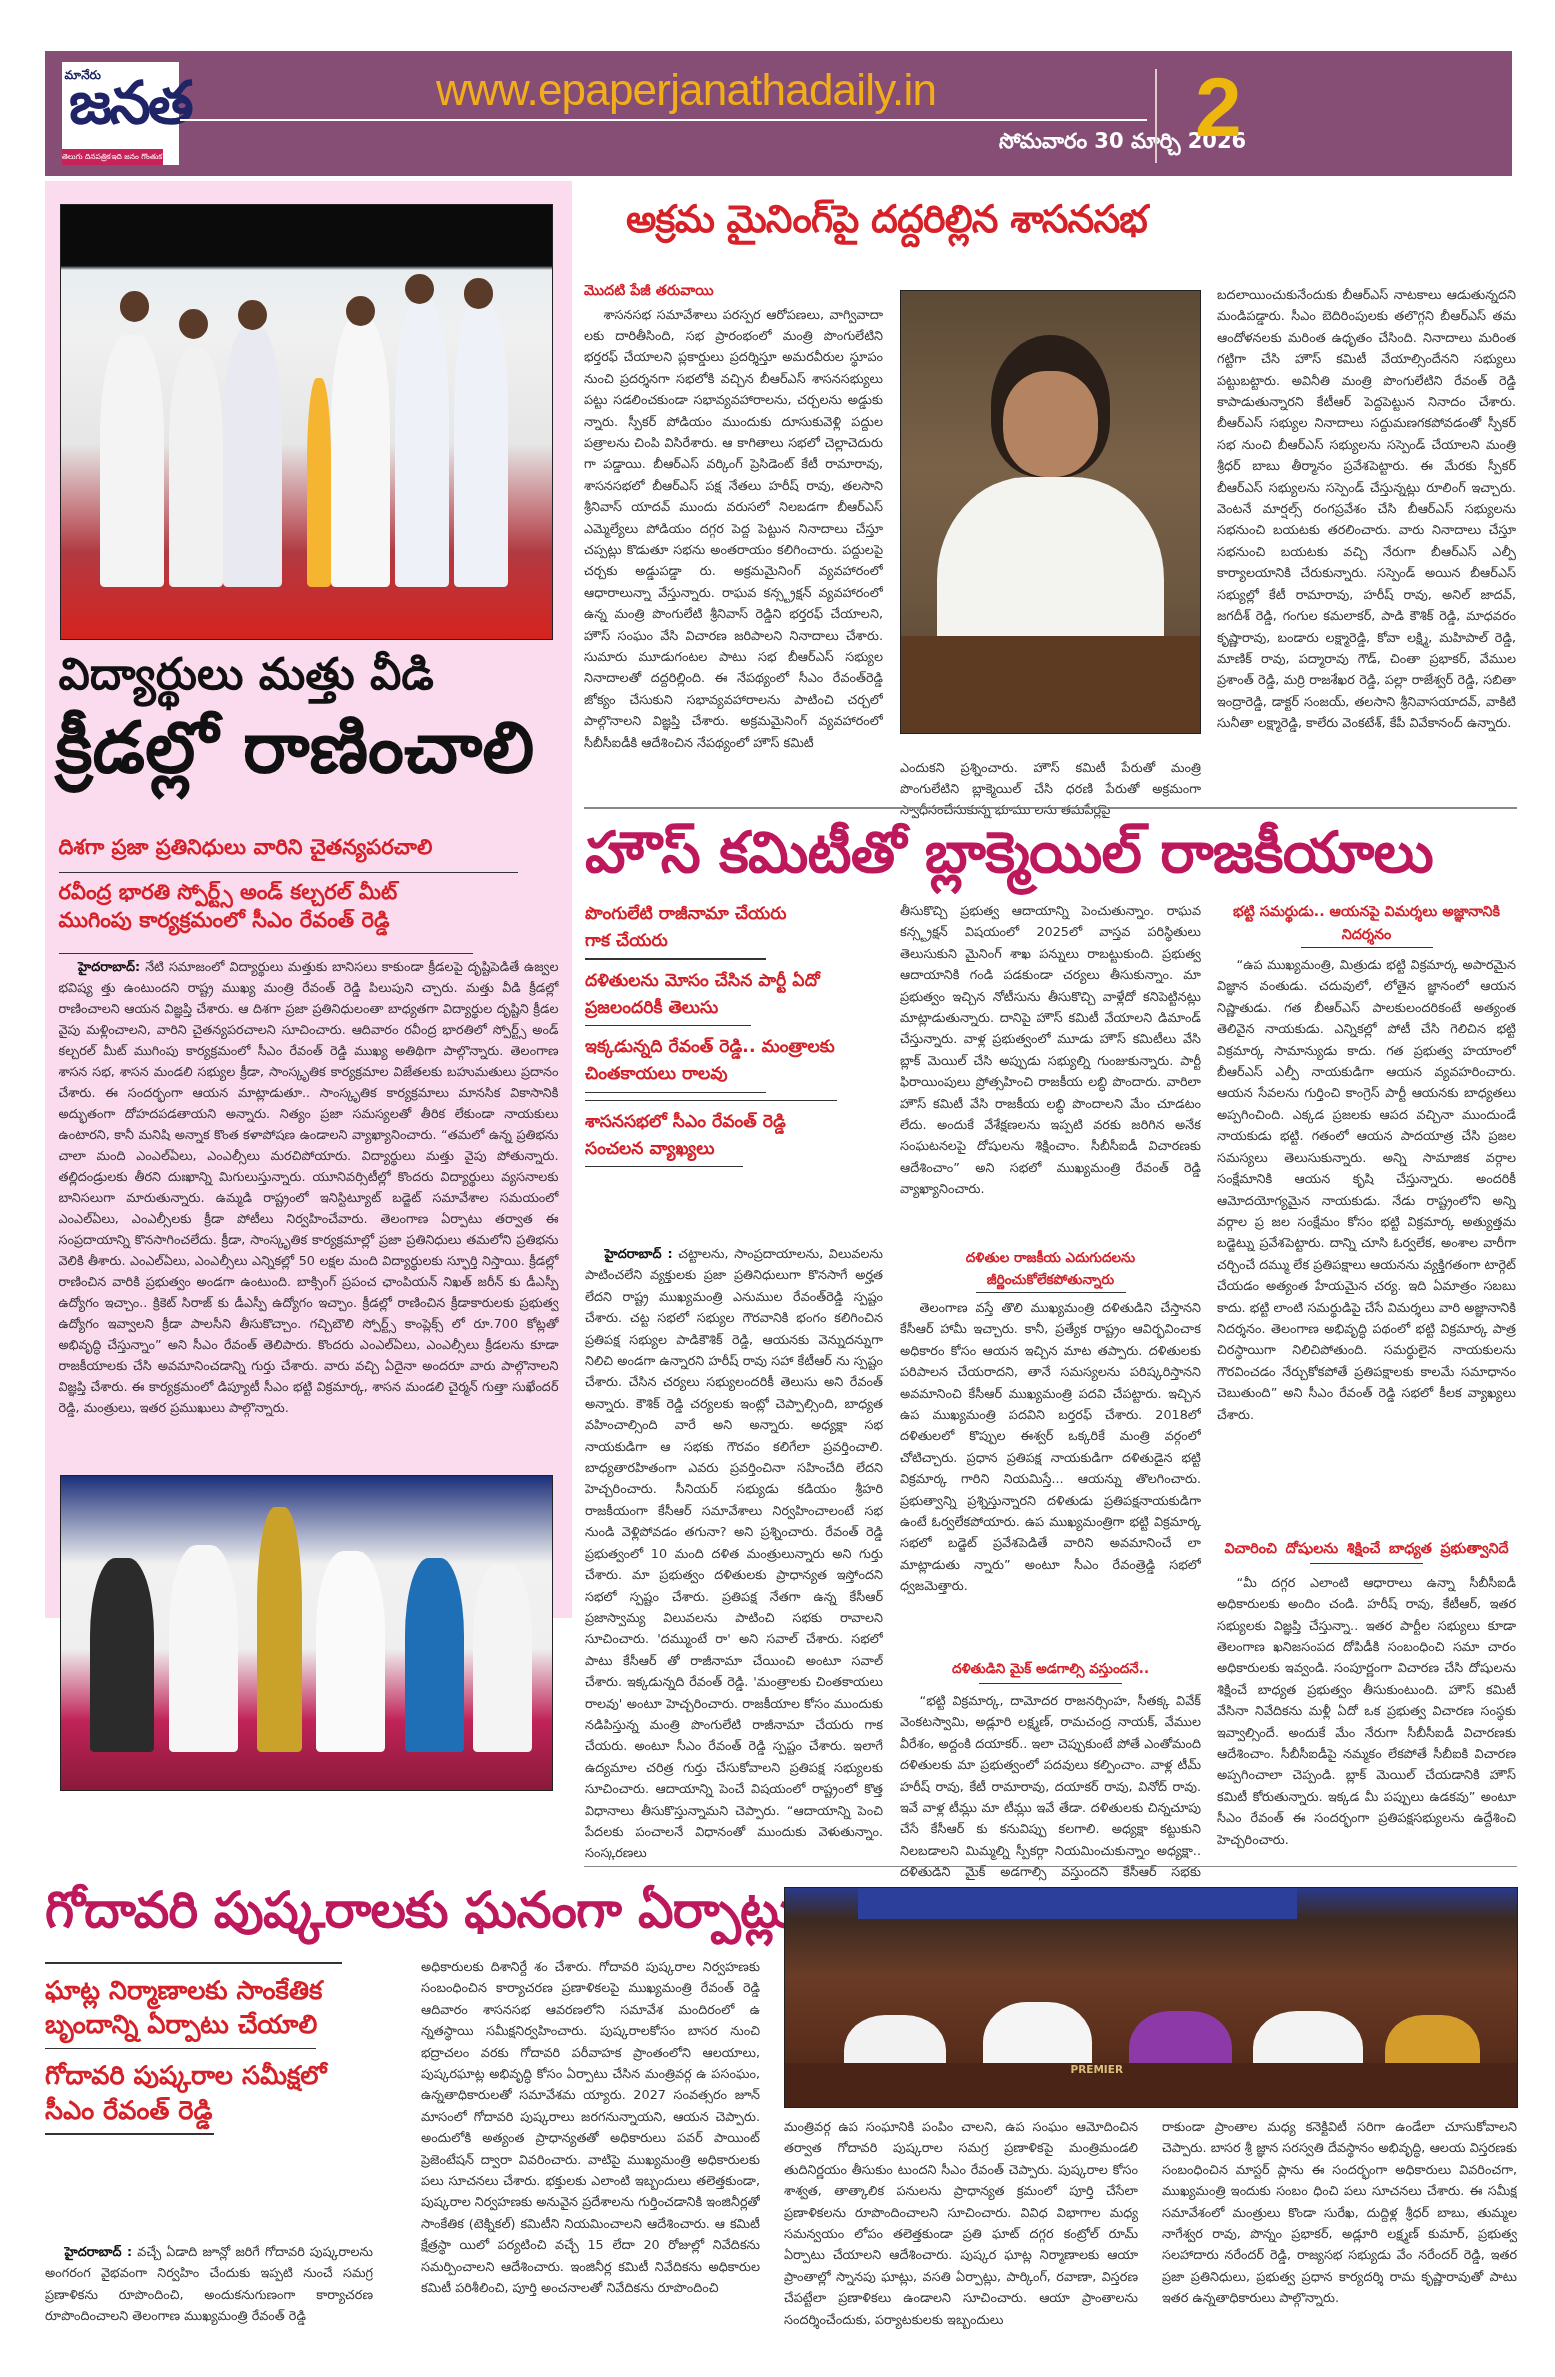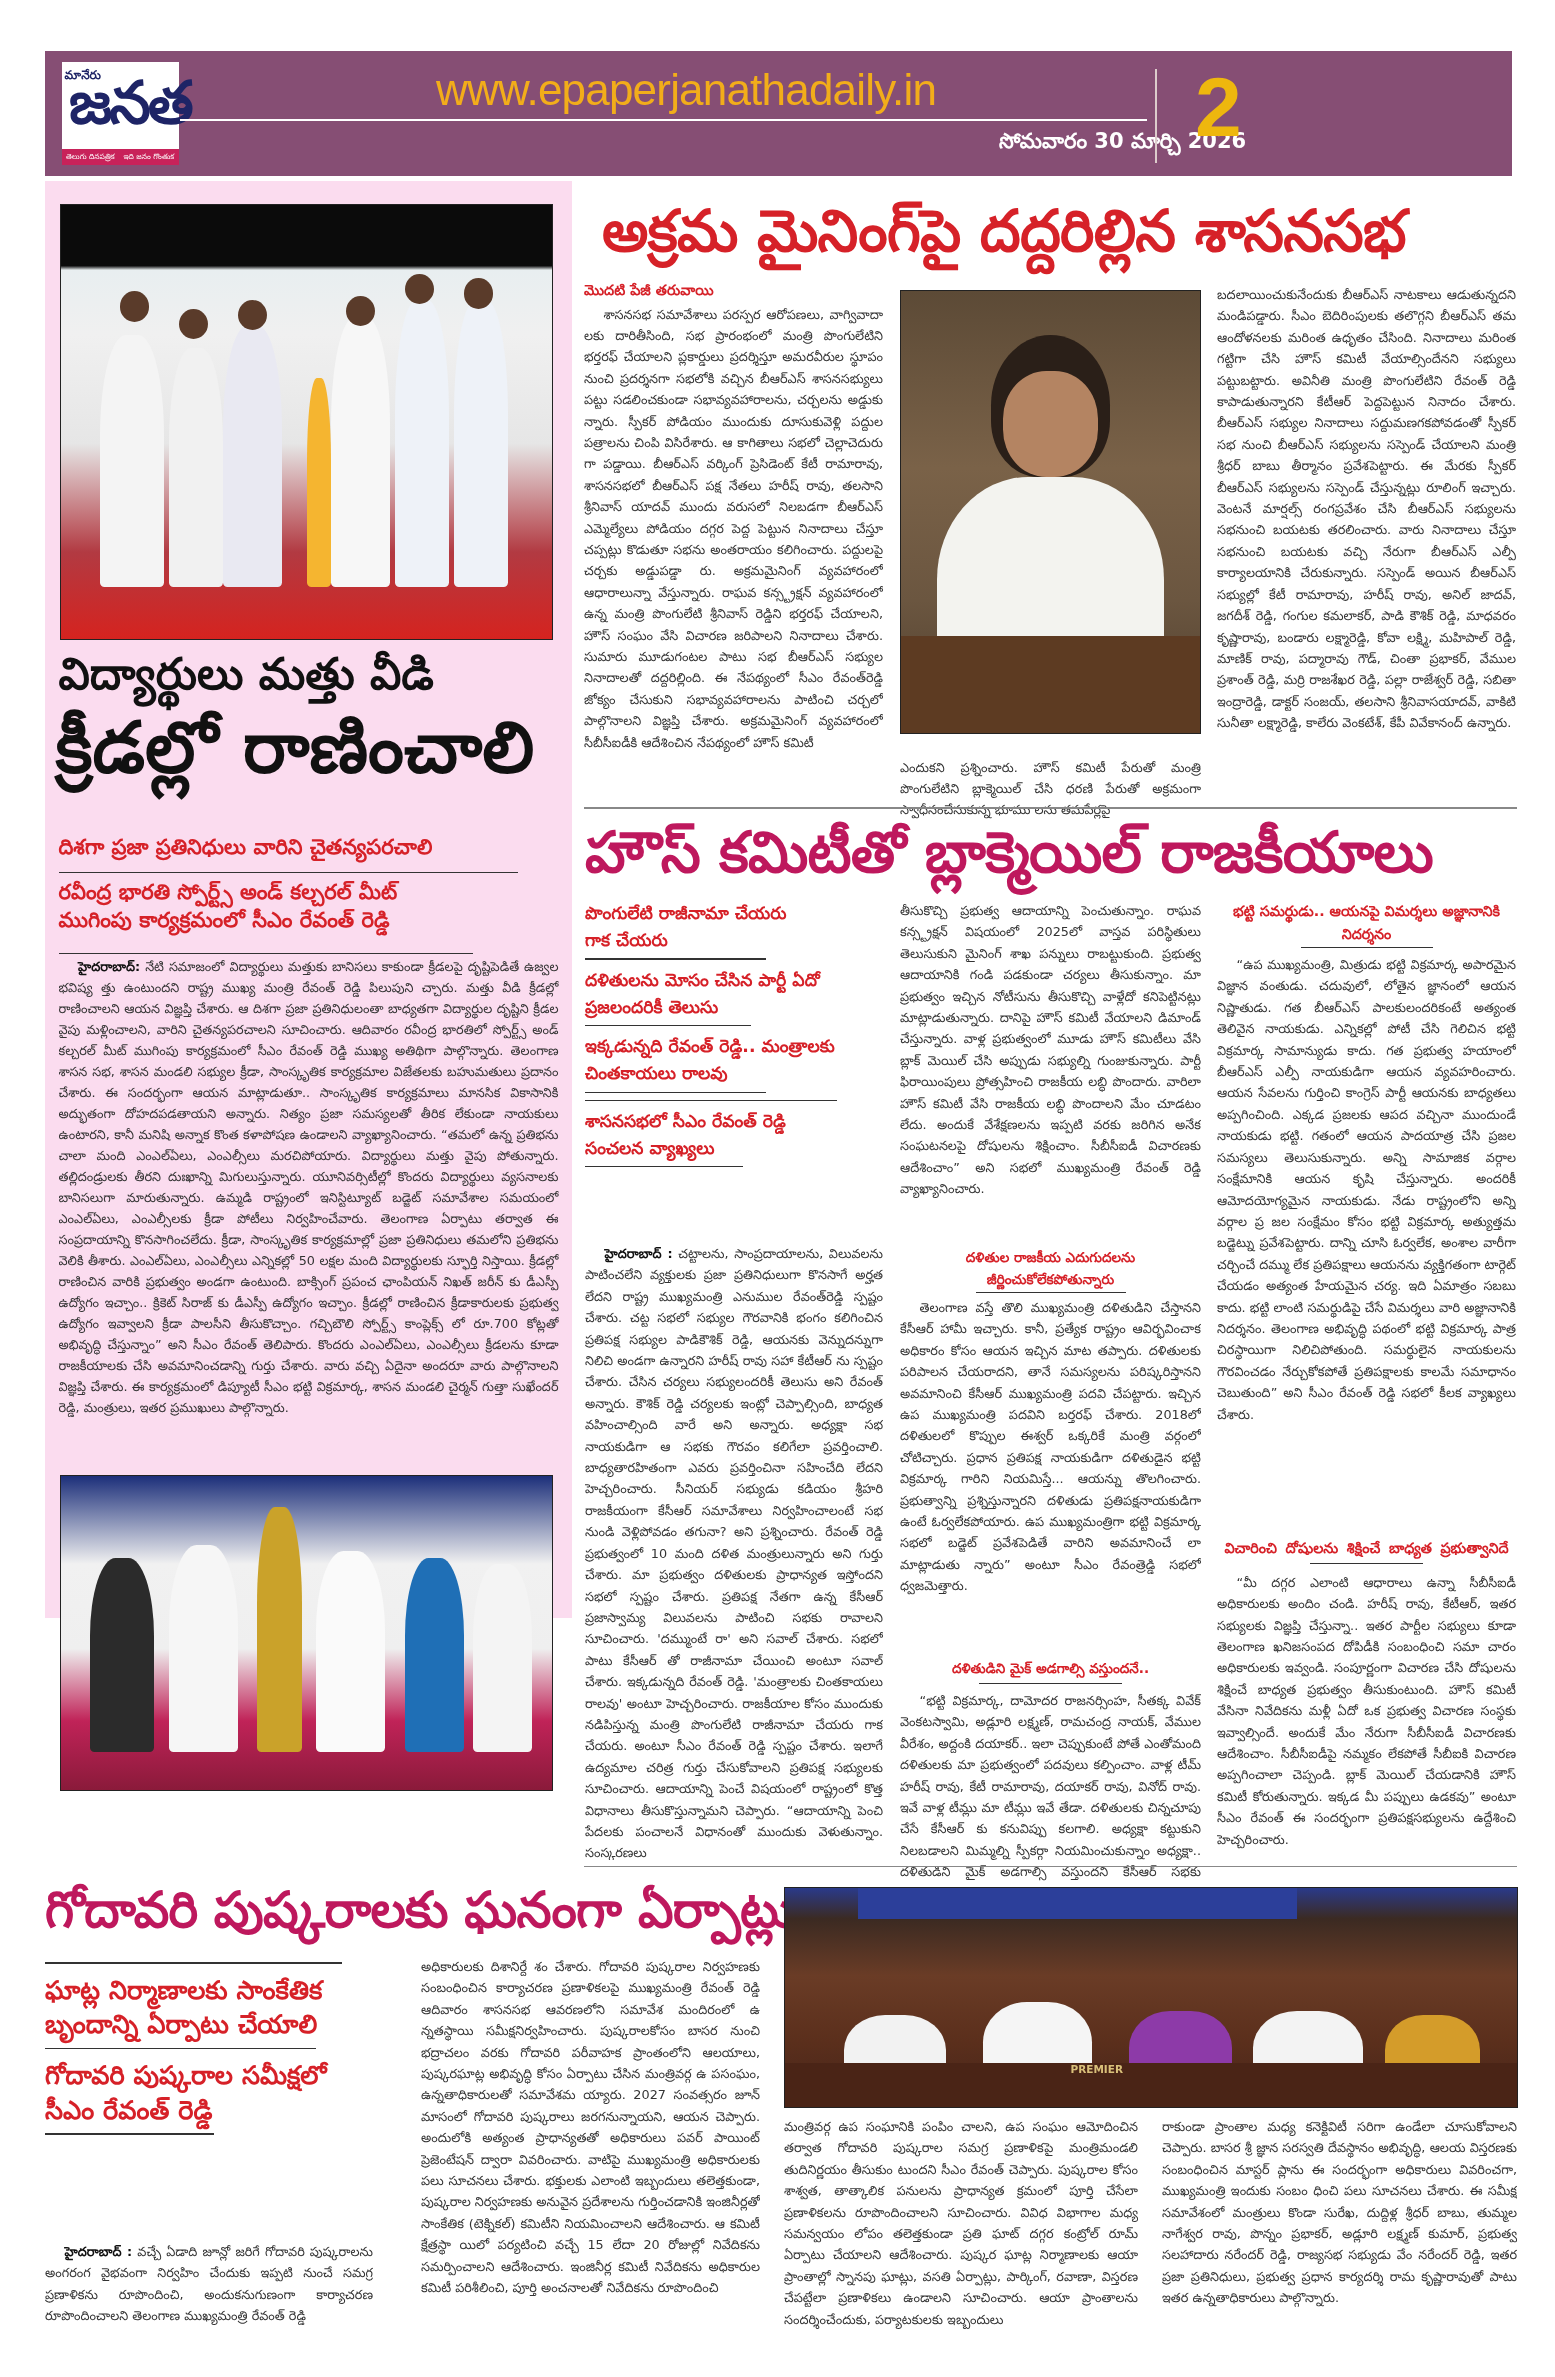--- a/index.html
+++ b/index.html
@@ -4,21 +4,21 @@
 <style>
   * { box-sizing: border-box; margin: 0; padding: 0; }
   body { width: 1555px; height: 2377px; background: #ffffff; font-family: "DejaVu Sans", sans-serif; color: #222; position: relative; overflow: hidden; }
   .abs { position: absolute; }
 
   
   .masthead { left: 45px; top: 51px; width: 1467px; height: 125px; background: #864e74; }
   .logo-box { left: 16.6px; top: 11.3px; width: 117px; height: 103px; background: #fff; }
   .logo-pre { left: 3px; top: 6px; font-size: 12px; color: #1e2466; font-weight: bold; }
   .logo-main { left: 7.5px; top: 10.5px; font-size: 59px; color: #1e2466; font-weight: bold; letter-spacing: -3px; line-height: 1; }
-  .logo-strip { left: 0; bottom: 0; width: 117px; height: 16.6px; background: #c8225a; color: #fff; font-size: 7.5px; display: flex; justify-content: space-around; align-items: center; }
+  .logo-strip { left: 0; bottom: 0; width: 101px; height: 16.6px; background: #c8225a; color: #fff; font-size: 7.5px; display: flex; justify-content: space-around; align-items: center; }
   .site-url { left: 391px; top: 13.5px; font-size: 44px; color: #f2ad1a; font-family: "Liberation Sans", sans-serif; letter-spacing: -0.8px; }
   .mast-rule { left: 135px; top: 68px; width: 967px; height: 2.3px; background: #fff; }
   .mast-vrule { left: 1110px; top: 18px; width: 1.5px; height: 94px; background: #dcc; }
   .mast-date { left: 954px; top: 78px; font-size: 21px; color: #fff; font-weight: bold; }
   .page-num { left: 1150px; top: 13.5px; font-size: 84px; color: #eeb70e; font-weight: bold; font-family: "Liberation Sans", sans-serif; line-height: 1; }
 
   
   .pink-panel { left: 45px; top: 181px; width: 527px; height: 1437px; background: #fbdcef; }
   .photo { background: linear-gradient(180deg, #0b0b0b 0%, #0b0b0b 14%, #e8eef0 15%, #f0f0f0 30%, #e6e6e6 55%, #b23a42 80%, #d5231f 100%); border: 1.5px solid #222; overflow: hidden; }
   .photo .fig { position: absolute; bottom: 12%; background: #f4f4f4; border-radius: 40% 40% 4.5px 4.5px; }
@@ -103,21 +103,21 @@
 
 <div class="abs photo" style="left:60px;top:1475px;width:493px;height:316px;background:linear-gradient(180deg,#1c2f7a 0%,#f1f1f1 28%,#efefef 55%,#c02358 78%,#8a1a3a 100%);">
   <div class="fig" style="left:6%;width:13%;height:62%;background:#2b2b2b;"></div>
   <div class="fig" style="left:22%;width:14%;height:66%;background:#f6f6f6;"></div>
   <div class="fig" style="left:40%;width:9%;height:78%;background:#caa22a;"></div>
   <div class="fig" style="left:52%;width:14%;height:64%;background:#fafafa;"></div>
   <div class="fig" style="left:70%;width:12%;height:62%;background:#1f6fb6;"></div>
   <div class="fig" style="left:84%;width:12%;height:60%;background:#f4f4f4;"></div>
 </div>
 
-<div class="abs hl-red" style="left:602px;top:197px;font-size:58px;letter-spacing:-0.8px;text-align:center;">అక్రమ మైనింగ్‌పై దద్దరిల్లిన శాసనసభ</div>
+<div class="abs hl-red" style="left:626px;top:197px;font-size:38px;letter-spacing:-0.8px;text-align:center;">అక్రమ మైనింగ్‌పై దద్దరిల్లిన శాసనసభ</div>
 
 <div class="abs" style="left:584px;top:282px;width:299px;">
   <div class="hl-red" style="font-size:14.3px;margin-bottom:1.5px;">మొదటి పేజీ తరువాయి</div>
   <div class="col-text" style="height:459px;text-indent:19.6px;">శాసనసభ సమావేశాలు పరస్పర ఆరోపణలు, వాగ్వివాదా లకు దారితీసింది, సభ ప్రారంభంలో మంత్రి పొంగులేటిని భర్తరఫ్ చేయాలని ప్లకార్డులు ప్రదర్శిస్తూ అమరవీరుల స్థూపం నుంచి ప్రదర్శనగా సభలోకి వచ్చిన బీఆర్ఎస్ శాసనసభ్యులు పట్టు సడలించకుండా సభావ్యవహారాలను, చర్చలను అడ్డుకు న్నారు. స్పీకర్ పోడియం ముందుకు దూసుకువెళ్లి పద్దుల పత్రాలను చింపి విసిరేశారు. ఆ కాగితాలు సభలో చెల్లాచెదురు గా పడ్డాయి. బీఆర్ఎస్ వర్కింగ్ ప్రెసిడెంట్ కేటీ రామారావు, శాసనసభలో బీఆర్ఎస్ పక్ష నేతలు హరీష్ రావు, తలసాని శ్రీనివాస్ యాదవ్ ముందు వరుసలో నిలబడగా బీఆర్ఎస్ ఎమ్మెల్యేలు పోడియం దగ్గర పెద్ద పెట్టున నినాదాలు చేస్తూ చప్పట్లు కొడుతూ సభను అంతరాయం కలిగించారు. పద్దులపై చర్చకు అడ్డుపడ్డా రు. అక్రమమైనింగ్ వ్యవహారంలో ఆధారాలున్నా వేస్తున్నారు. రాఘవ కన్స్ట్రక్షన్ వ్యవహారంలో ఉన్న మంత్రి పొంగులేటి శ్రీనివాస్ రెడ్డిని భర్తరఫ్ చేయాలని, హౌస్ సంఘం వేసి విచారణ జరిపాలని నినాదాలు చేశారు. సుమారు మూడుగంటల పాటు సభ బీఆర్ఎస్ సభ్యుల నినాదాలతో దద్దరిల్లింది. ఈ నేపథ్యంలో సీఎం రేవంత్‌రెడ్డి జోక్యం చేసుకుని సభావ్యవహారాలను పాటించి చర్చలో పాల్గొనాలని విజ్ఞప్తి చేశారు. అక్రమమైనింగ్ వ్యవహారంలో సీబీసీఐడీకి ఆదేశించిన నేపథ్యంలో హౌస్ కమిటీ</div>
 </div>
 
 <div class="abs photo-cm" style="left:900px;top:290px;width:301px;height:444px;">
   <div class="abs" style="left:30%;top:10%;width:40%;height:32%;background:#2a1f18;border-radius:50% 50% 40% 40%;"></div>
   <div class="abs" style="left:34%;top:18%;width:32%;height:24%;background:#b48462;border-radius:45%;"></div>
   <div class="abs" style="left:12%;top:42%;width:76%;height:58%;background:#f3f3ef;border-radius:40% 40% 0 0;"></div>

